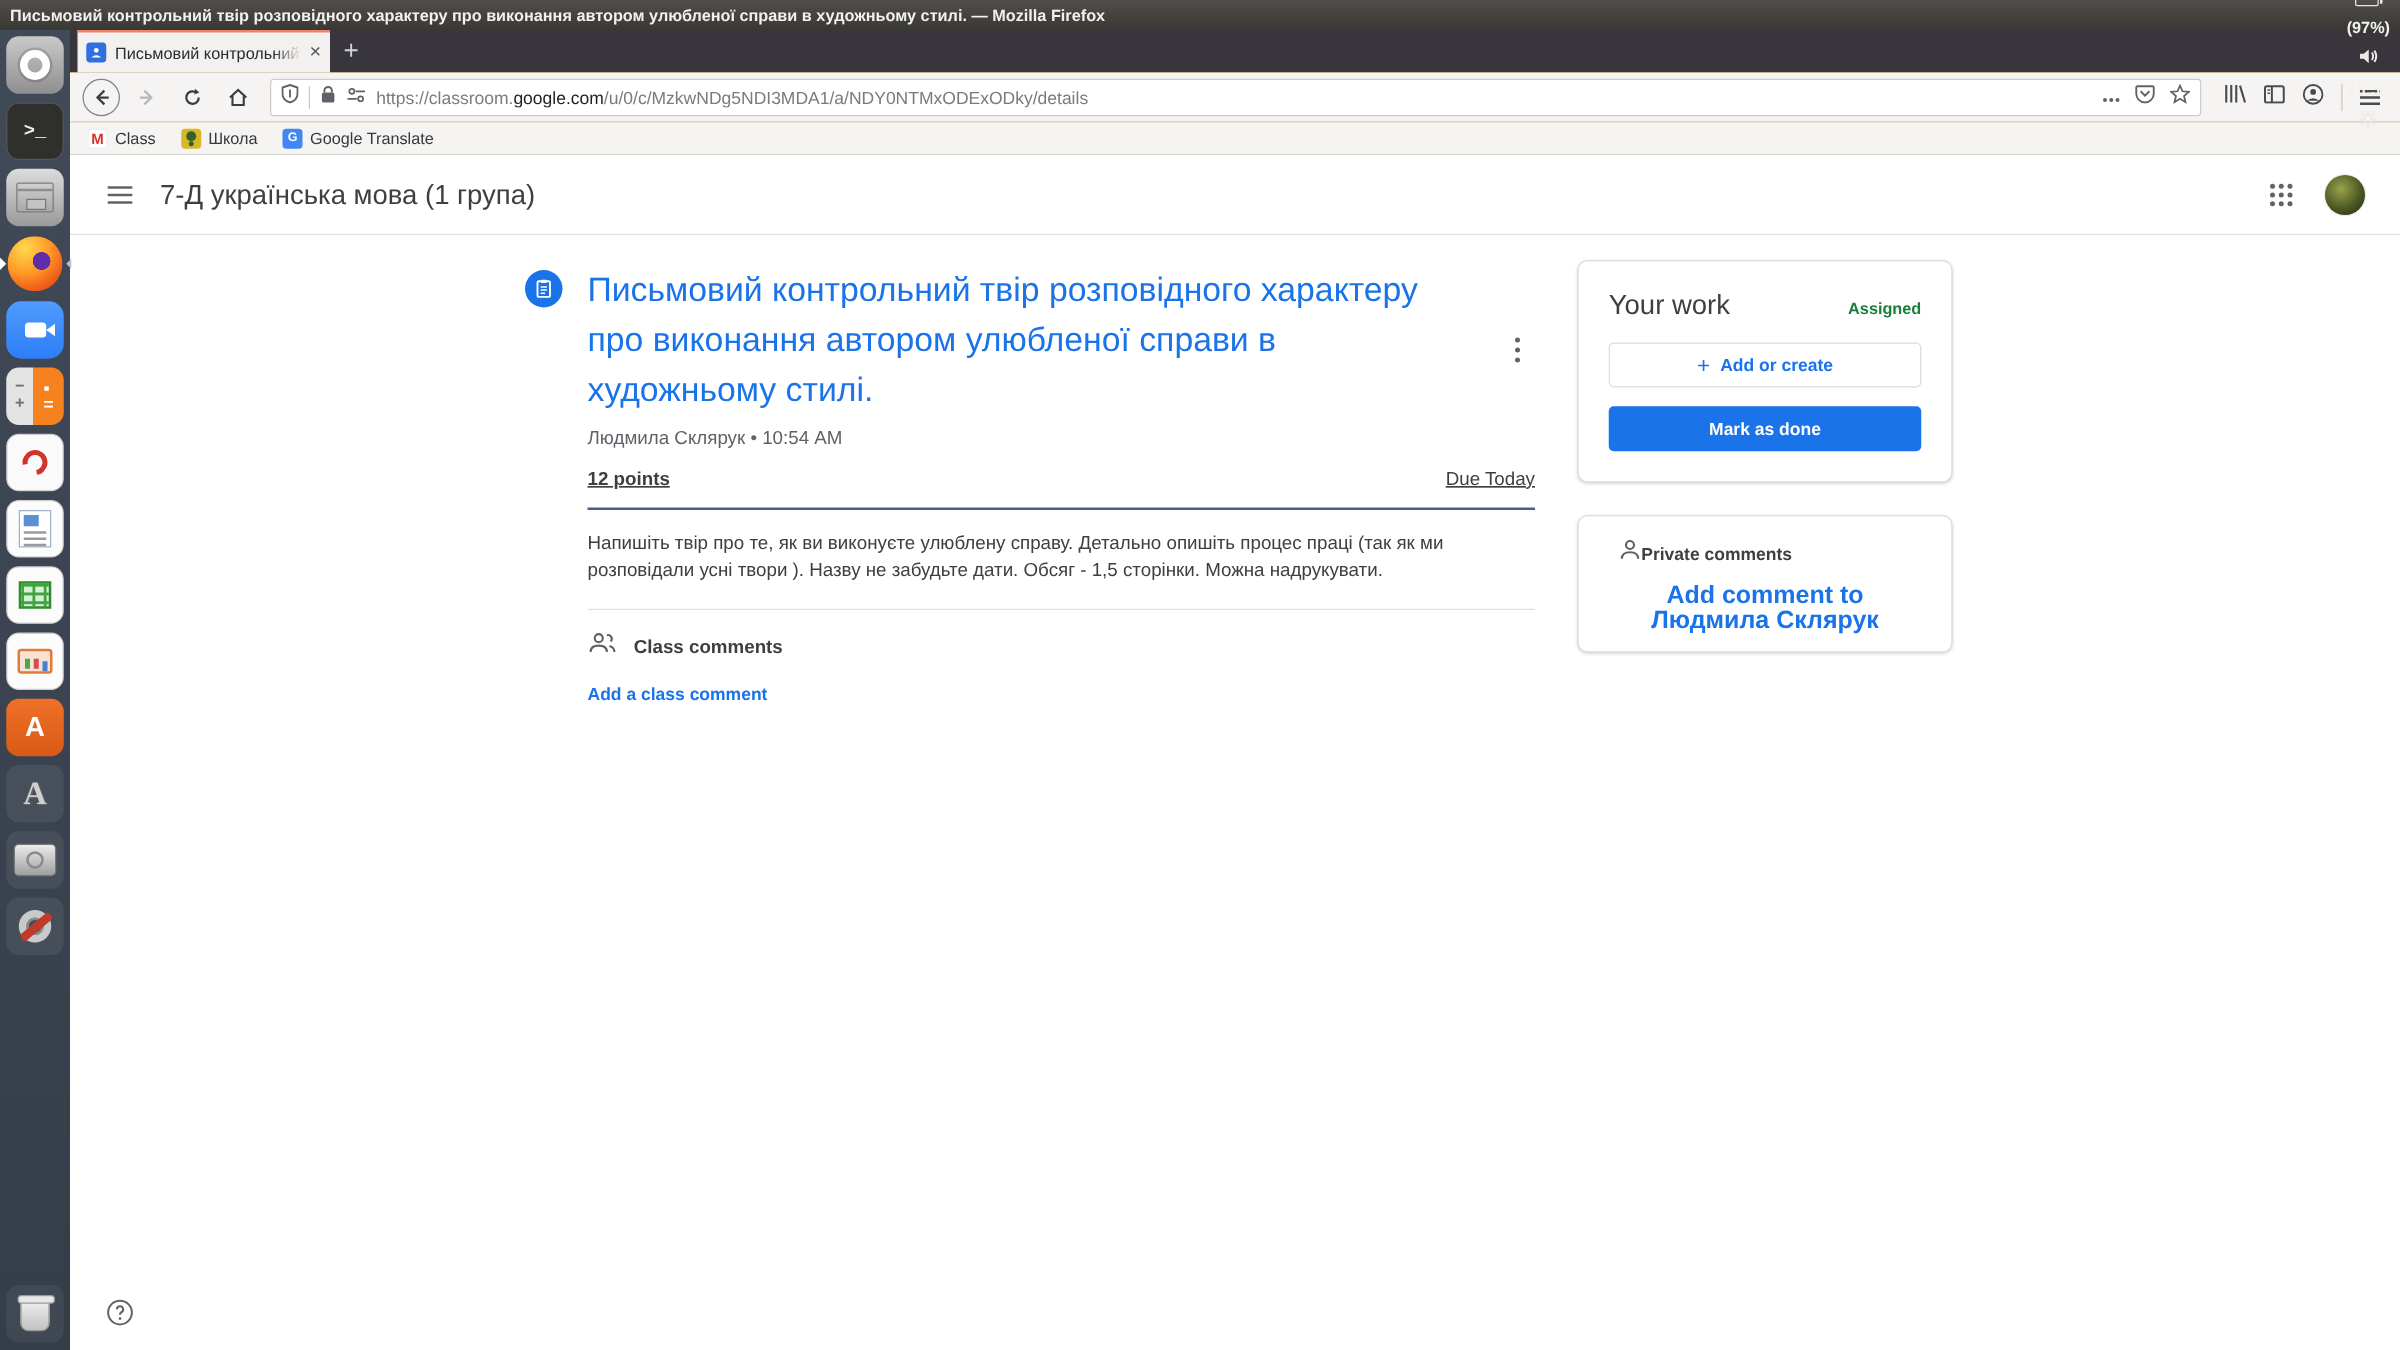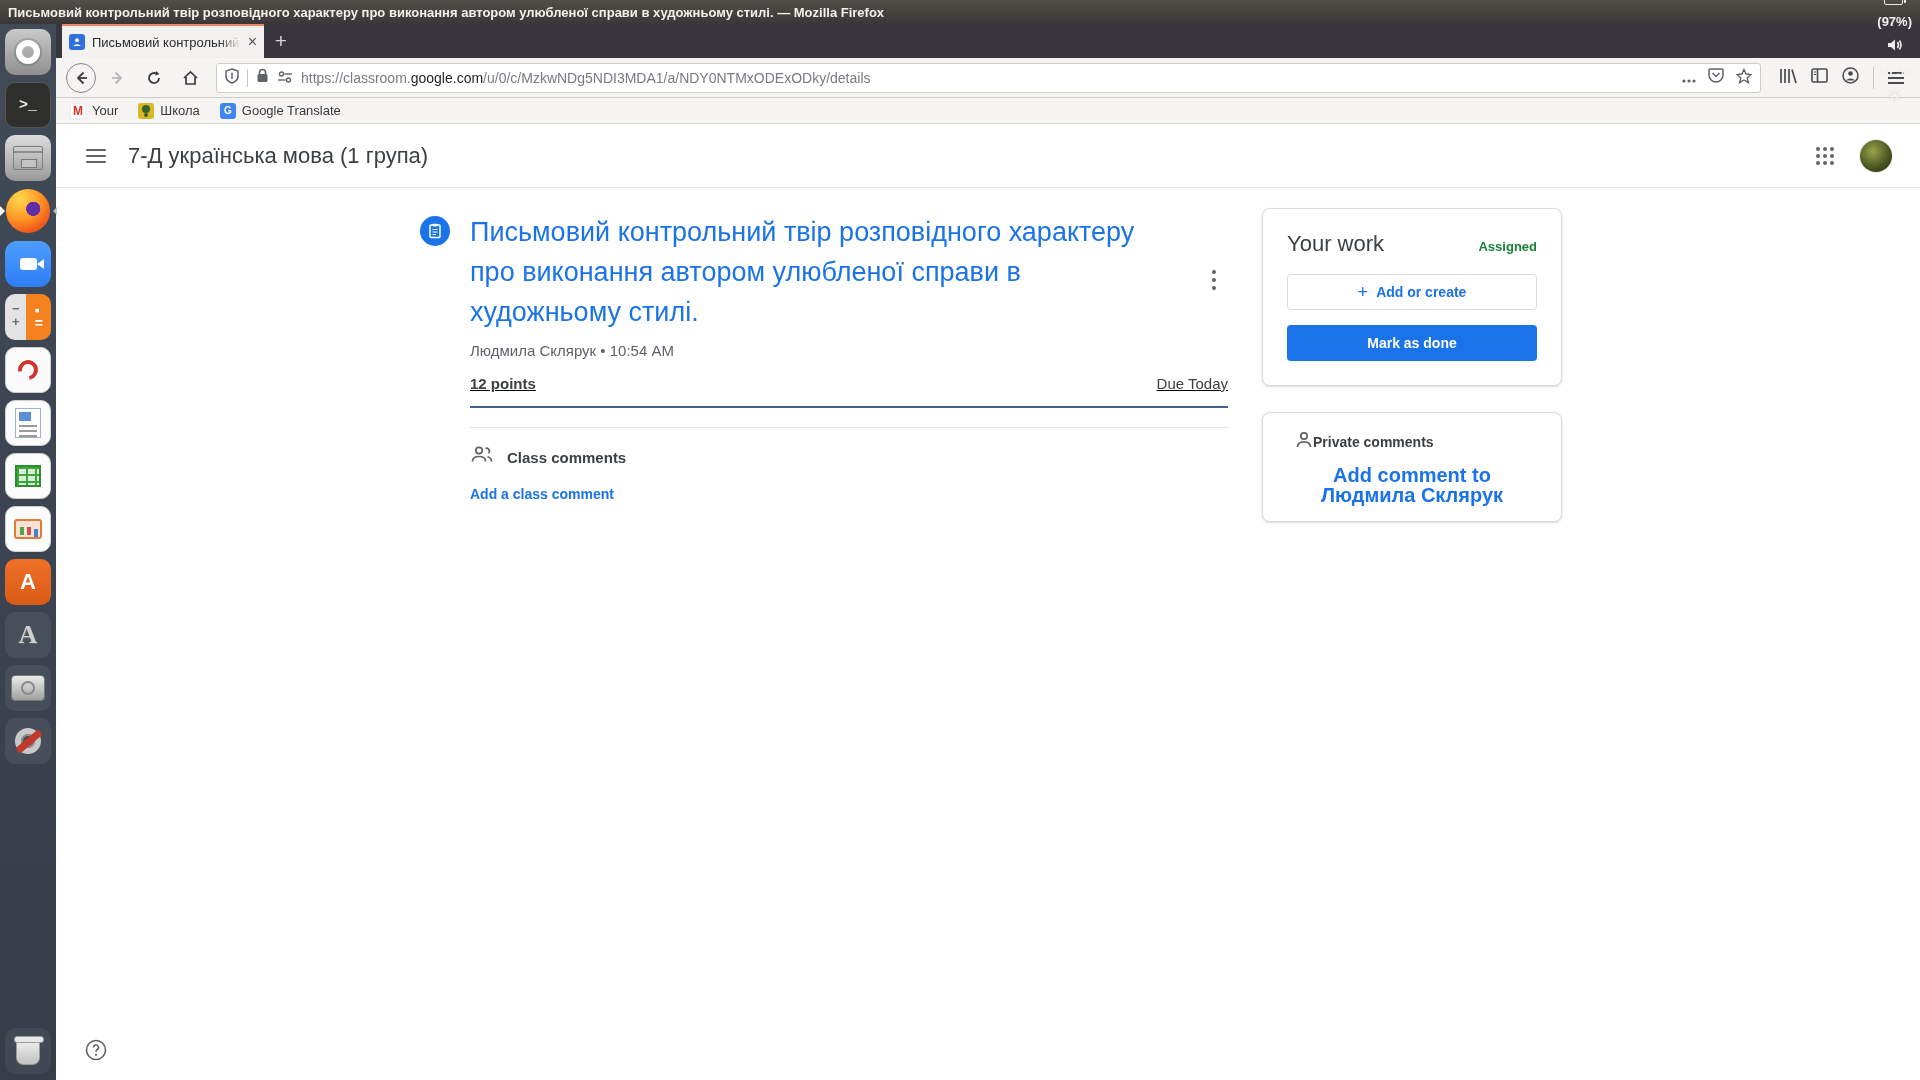--- a/index.html
+++ b/index.html
@@ -362,21 +362,21 @@
             <i></i>
             <i></i>
             <i></i>
           </span>
       </div>
     </div>
 
     <div class="bookmarksbar">
       <span class="bm">
         <span class="bm-ico bm-gmail">M</span>
-        <span>Your</span>
+        <span>Class</span>
       </span>
       <span class="bm">
         <span class="bm-ico bm-school">
             <span class="pers"></span>
           </span>
         <span>Школа</span>
       </span>
       <span class="bm">
         <span class="bm-ico bm-translate">G</span>
         <span>Google Translate</span>
@@ -421,20 +421,21 @@
             <i></i>
             <i></i>
             <i></i>
           </span>
         <div class="asg-author">Людмила Склярук • 10:54 AM</div>
         <div class="asg-meta">
           <span class="asg-points">12 points</span>
           <span class="asg-due">Due Today</span>
         </div>
         <div class="div-blue"></div>
+        <div class="asg-desc">Напишіть твір про те, як ви виконуєте улюблену справу. Детально опишіть процес праці (так як ми розповідали усні твори ). Назву не забудьте дати. Обсяг - 1,5 сторінки. Можна надрукувати.</div>
         <div class="div-gray"></div>
         <div class="cc-row">
           <span>
             <svg width="24" height="20" viewBox="0 0 24 20">
                 <circle cx="9" cy="5.5" r="3.2" fill="none" stroke="#5f6368" stroke-width="1.7"></circle>
                 <path d="M2.5 16.5 Q2.5 11.5 9 11.5 Q15.5 11.5 15.5 16.5" fill="none" stroke="#5f6368" stroke-width="1.7"></path>
                 <path d="M15.5 3.2 A3 3 0 0 1 18.5 8.2" fill="none" stroke="#5f6368" stroke-width="1.7"></path>
                 <path d="M17.5 11.8 Q21.5 12.8 21.5 16.5" fill="none" stroke="#5f6368" stroke-width="1.7"></path>
               </svg>
           </span>

